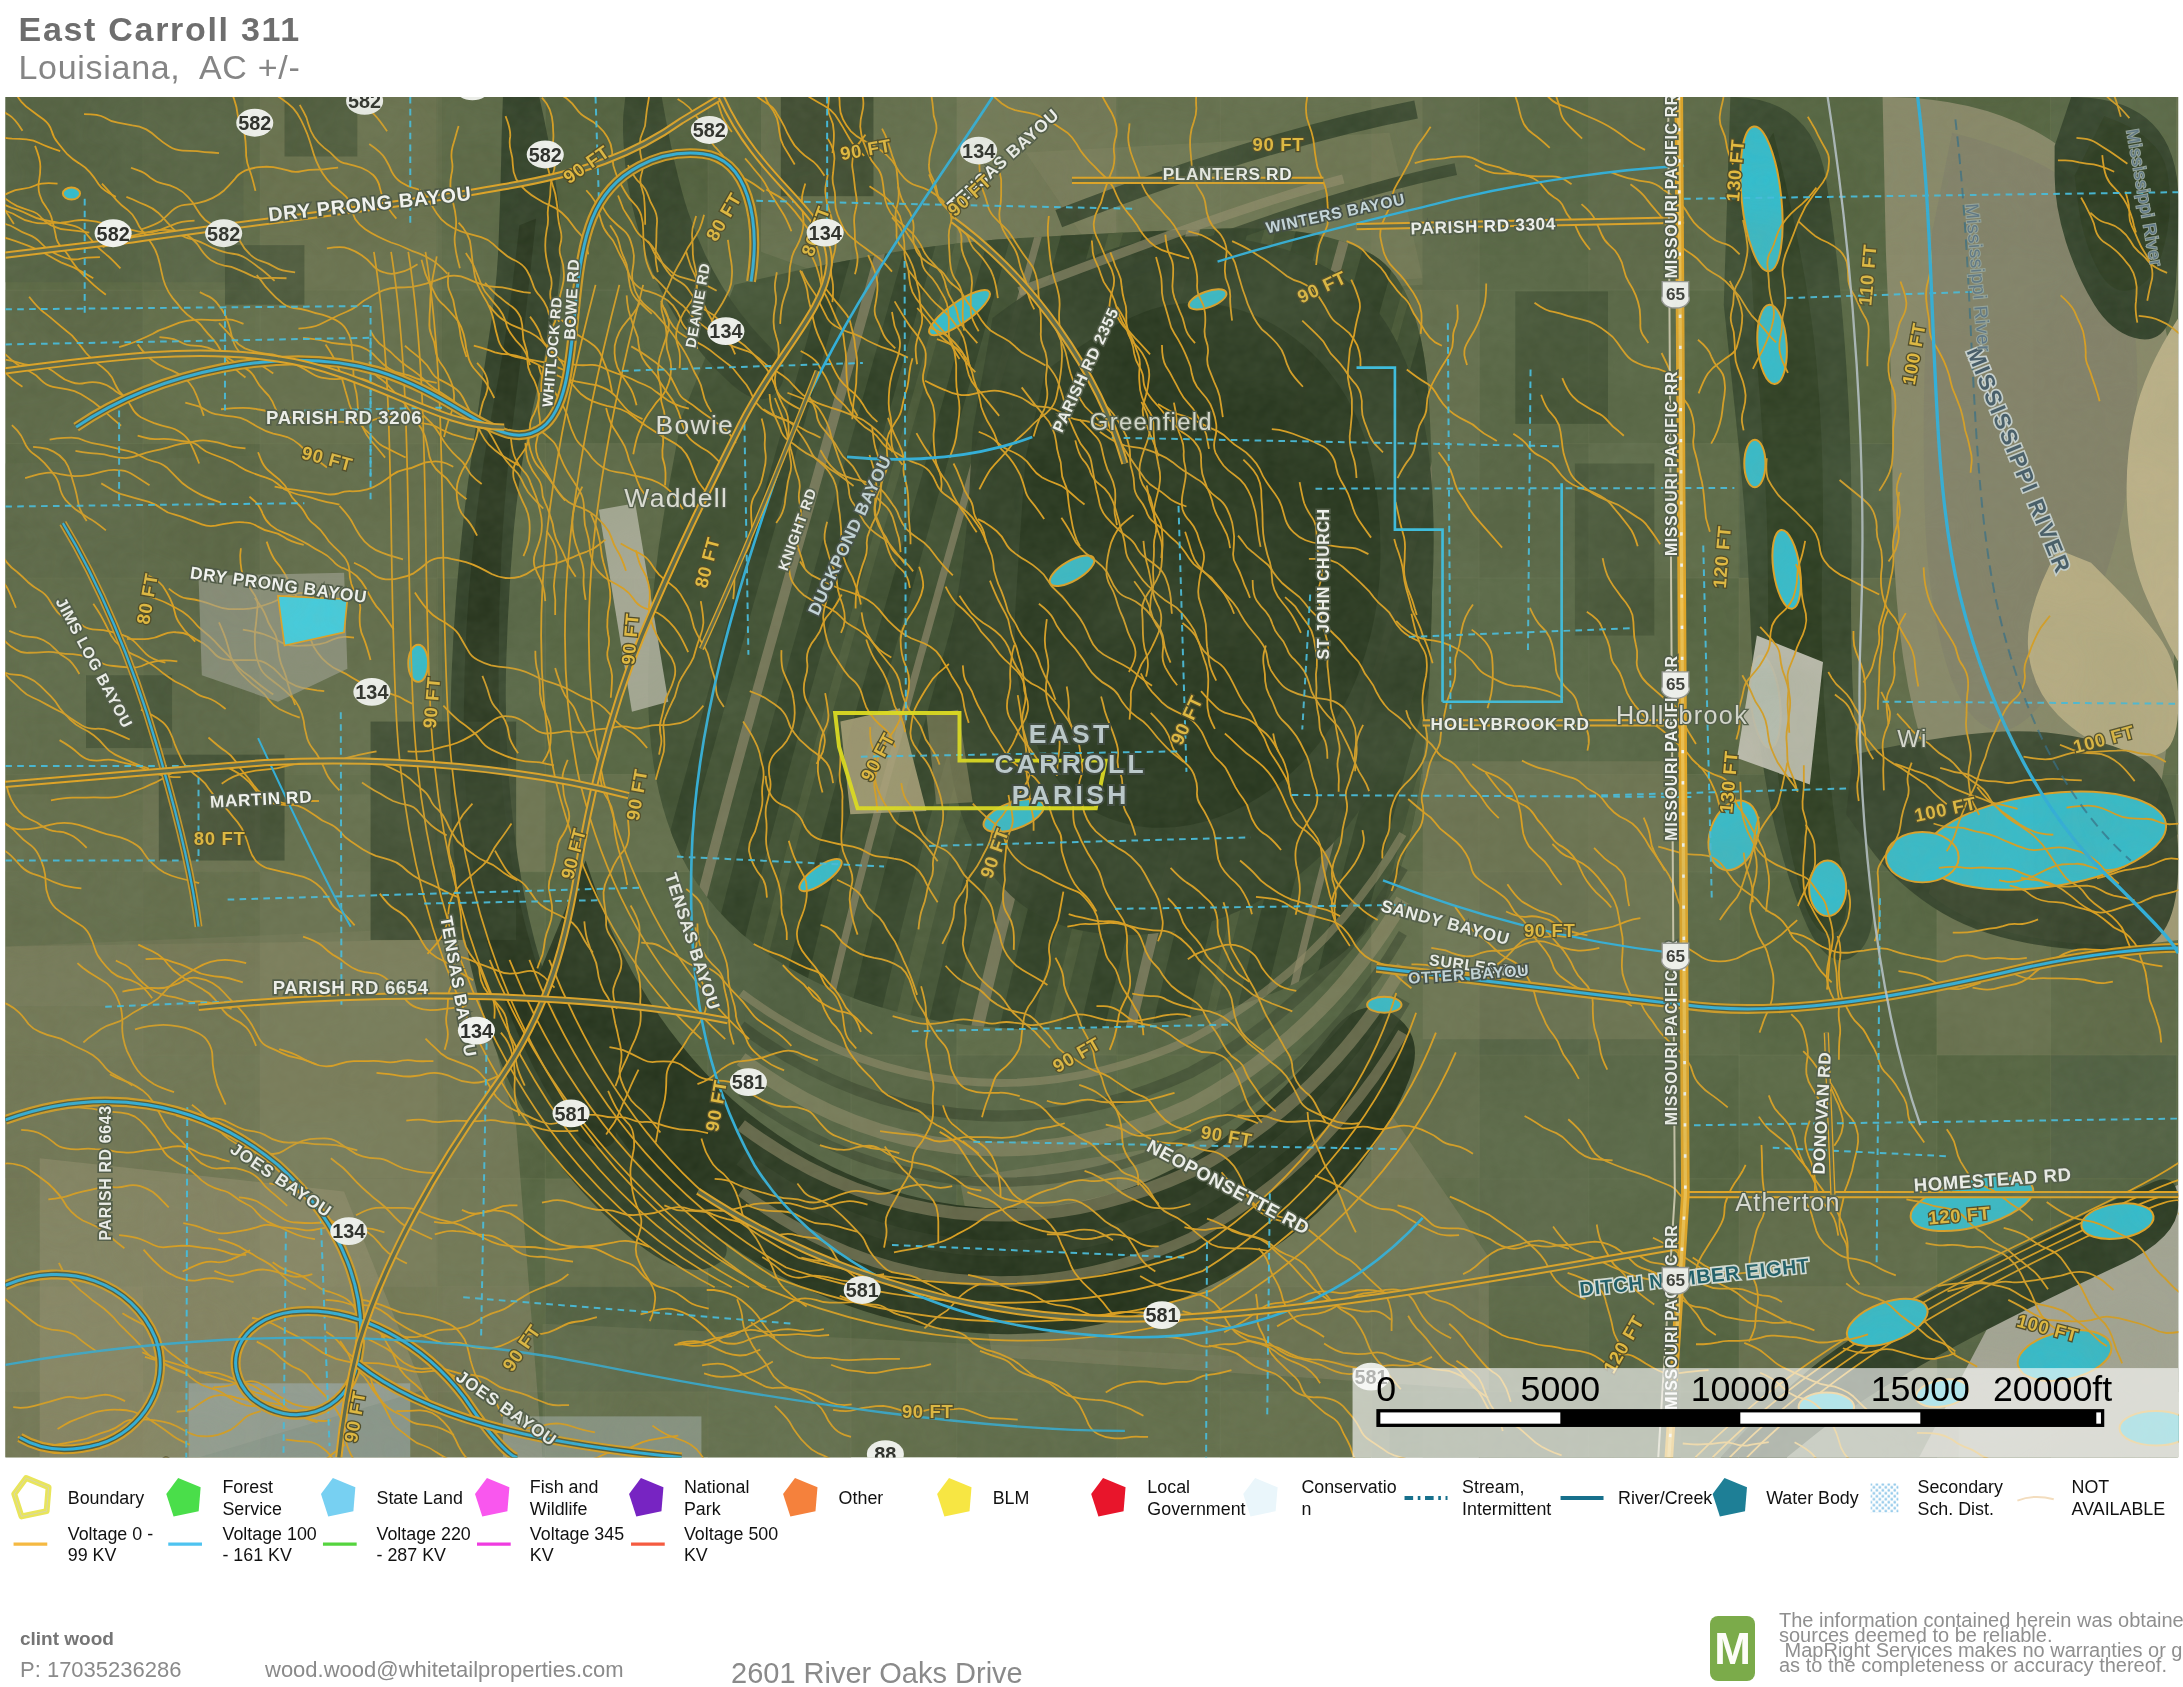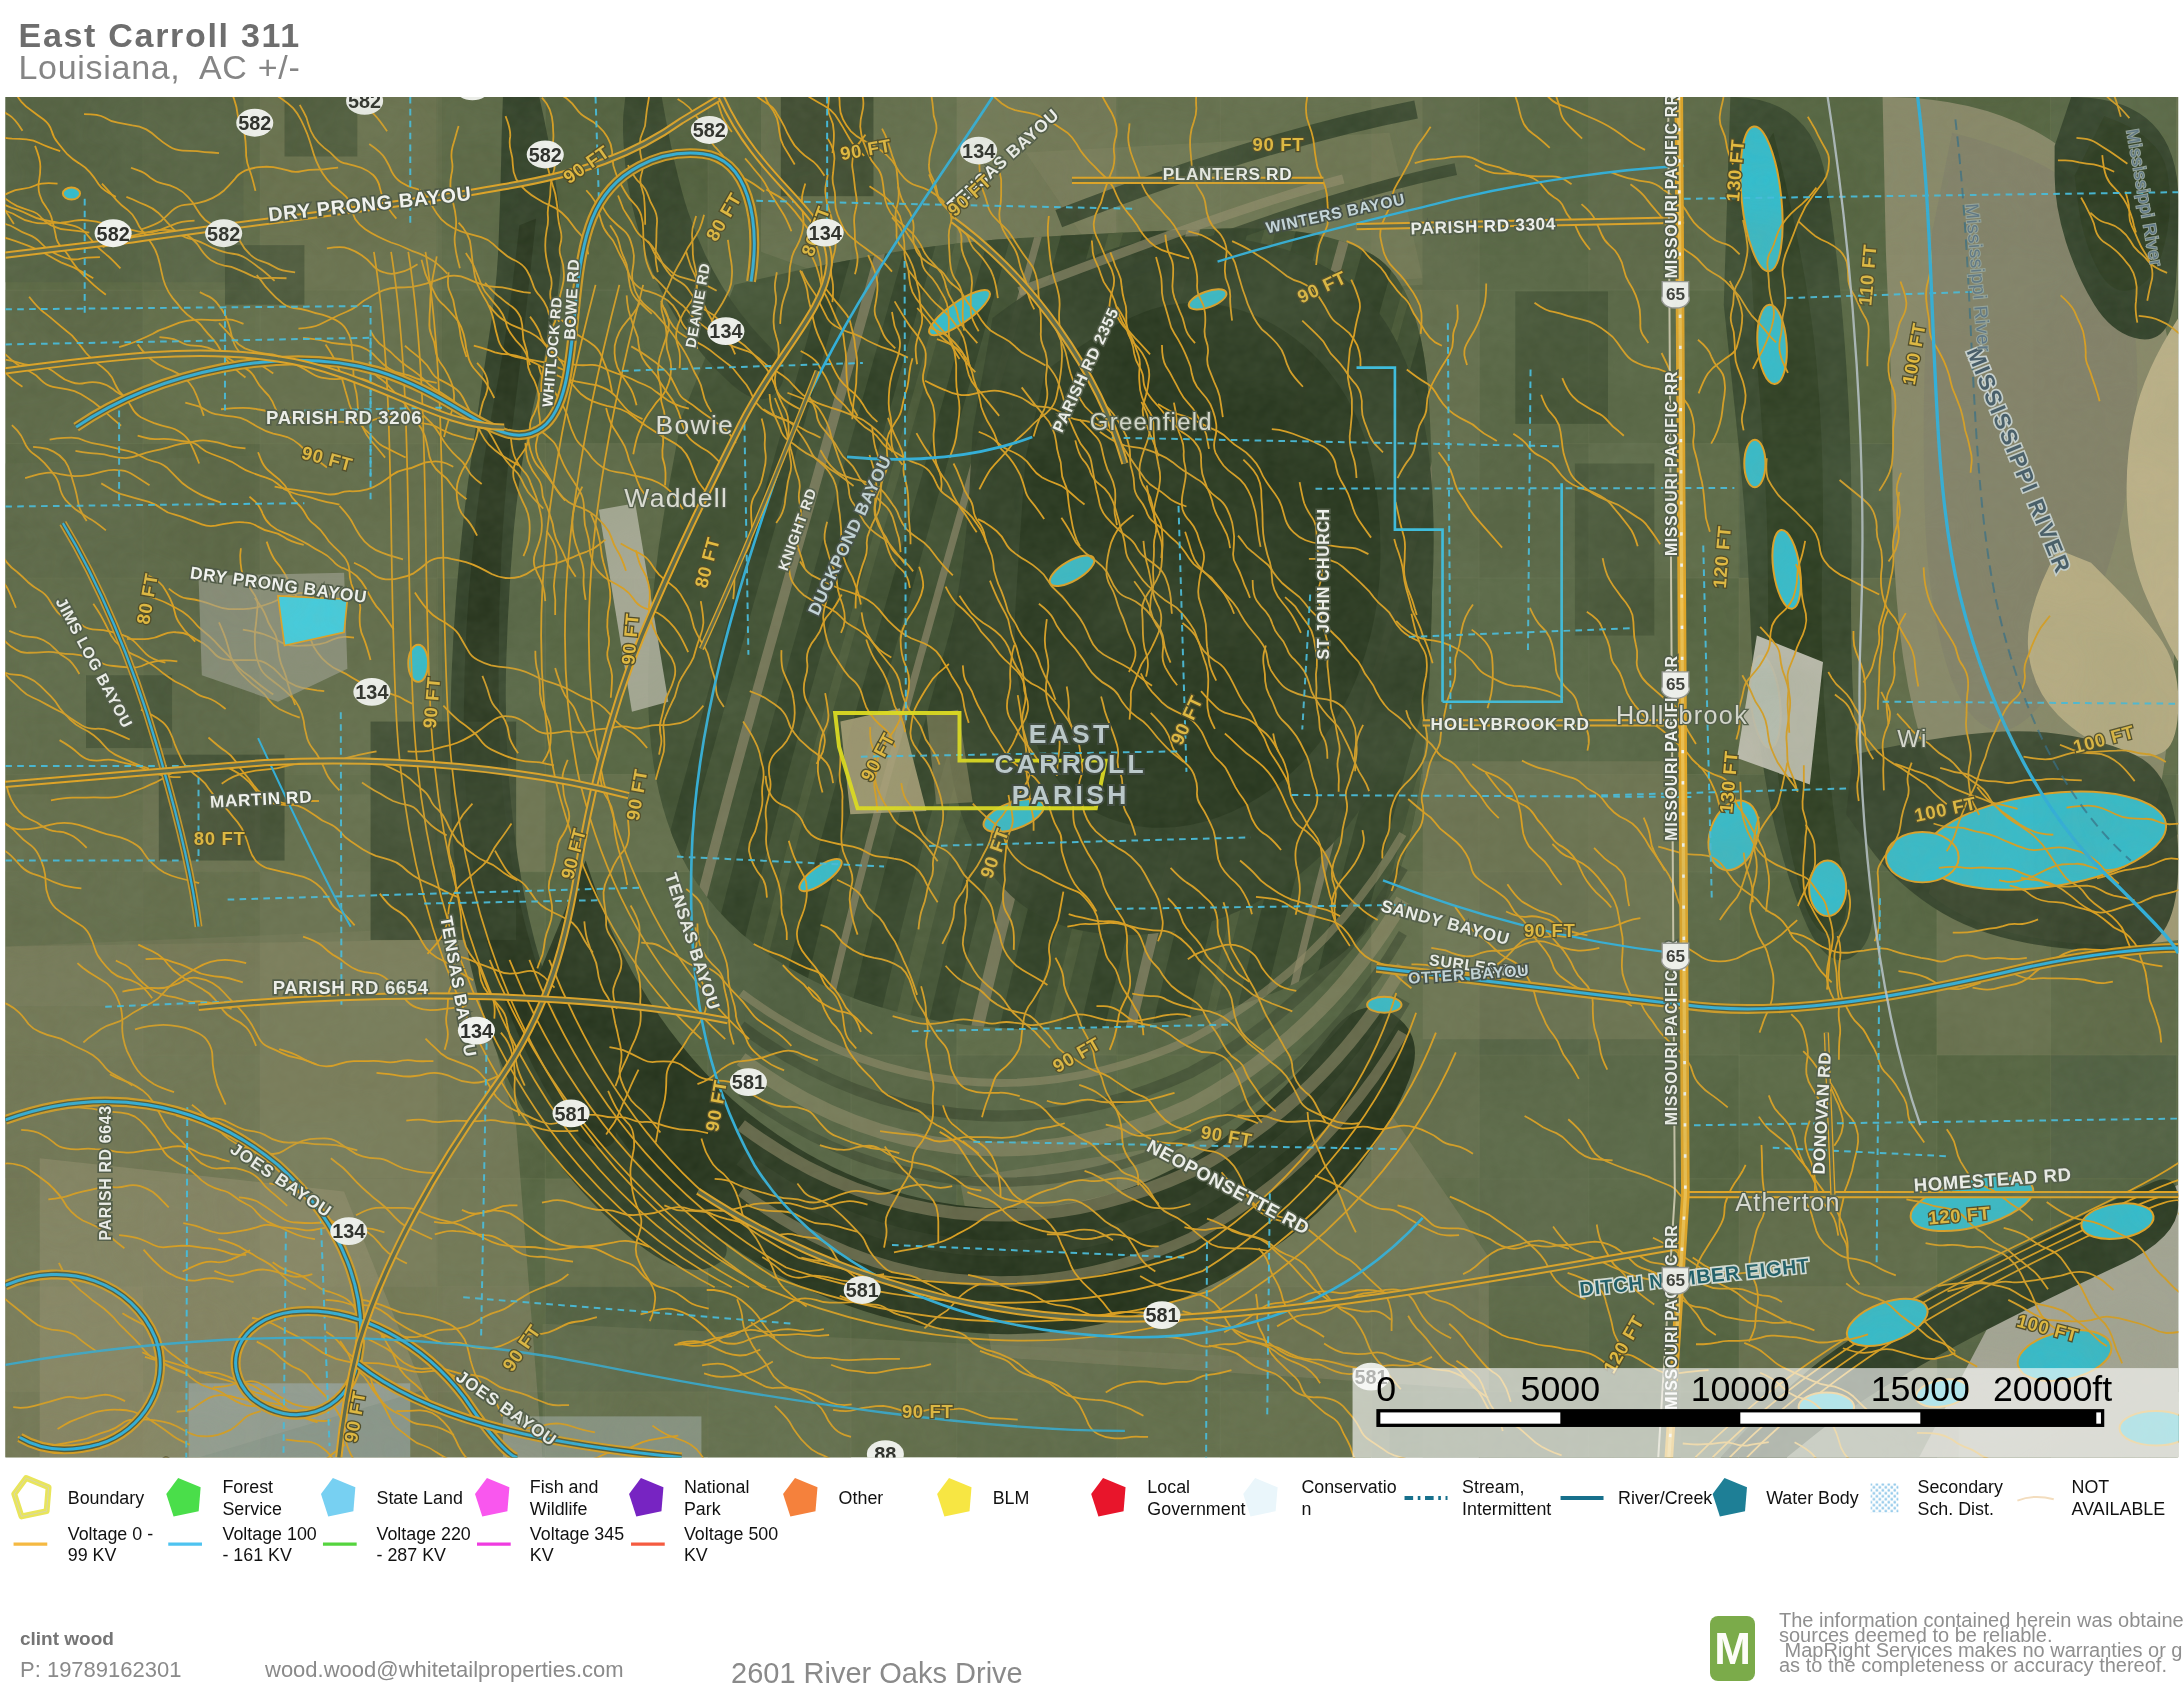--- a/index.html
+++ b/index.html
@@ -1,17 +1,17 @@
 <!DOCTYPE html>
 <html style="font-size:10.6px"><head><meta charset="utf-8"><style>
 html,body{margin:0;padding:0;background:#fff;width:2183px;height:1688px;overflow:hidden;font-family:"Liberation Sans",sans-serif}
 </style></head>
 <body>
 
-<div style="position:absolute;left:18.5px;top:16px;font-size:34px;font-weight:bold;color:#6e6e6e;letter-spacing:1.7px">East Carroll 311</div>
+<div style="position:absolute;left:18.5px;top:10px;font-size:34px;font-weight:bold;color:#6e6e6e;letter-spacing:1.7px">East Carroll 311</div>
 
 <div style="position:absolute;left:18.5px;top:48px;font-size:34px;color:#858585;letter-spacing:0.7px">Louisiana,&nbsp; AC +/-</div>
 
 <svg width="2183" height="1688" viewBox="0 0 3299 2550" style="position:absolute;left:0;top:0">
 <defs>
       <clipPath id="mapclip">
         <rect x="8" y="146" width="3284" height="2056"></rect>
       </clipPath>
 <filter id="mottle" x="0" y="0" width="100%" height="100%">
 <feTurbulence type="fractalNoise" baseFrequency="0.0045 0.006" numOctaves="3" seed="11" result="n"></feTurbulence>
@@ -1356,21 +1356,21 @@
 <text x="800" y="2327" font-size="27" fill="#111" font-family="Liberation Sans, sans-serif">Voltage 345</text>
 <text x="800" y="2360" font-size="27" fill="#111" font-family="Liberation Sans, sans-serif">KV</text>
 
 <line x1="953" y1="2334" x2="1004" y2="2334" stroke="#f55b40" stroke-width="5"></line>
 <text x="1033" y="2327" font-size="27" fill="#111" font-family="Liberation Sans, sans-serif">Voltage 500</text>
 <text x="1033" y="2360" font-size="27" fill="#111" font-family="Liberation Sans, sans-serif">KV</text>
 </svg>
 
 <div style="position:absolute;left:20px;top:1628px;font-size:19px;font-weight:bold;color:#757575">clint wood</div>
 
-<div style="position:absolute;left:20px;top:1657px;font-size:22px;color:#8a8a8a">P: 19789162301</div>
+<div style="position:absolute;left:20px;top:1657px;font-size:22px;color:#8a8a8a">P: 17035236286</div>
 
 <div style="position:absolute;left:265px;top:1657px;font-size:22px;color:#8a8a8a">wood.wood@whitetailproperties.com</div>
 
 <div style="position:absolute;left:731px;top:1657px;font-size:29px;color:#8a8a8a">2601 River Oaks Drive</div>
 
 <div style="position:absolute;left:1710px;top:1616px;width:45px;height:65px;background:#7bab4a;border-radius:8px"></div>
 <div style="position:absolute;left:1710px;top:1616px;width:45px;height:65px;display:flex;align-items:center;justify-content:center;color:#fdfdf8;font-size:44px;font-weight:bold;font-family:'Liberation Sans',sans-serif">M</div>
 
 <div style="position:absolute;left:1779px;top:1613px;font-size:20px;line-height:15px;color:#8f8f8f;white-space:nowrap">The information contained herein was obtained from<br>sources deemed to be reliable.<br>&nbsp;MapRight Services makes no warranties or guarantees<br>as to the completeness or accuracy thereof.</div>
 

